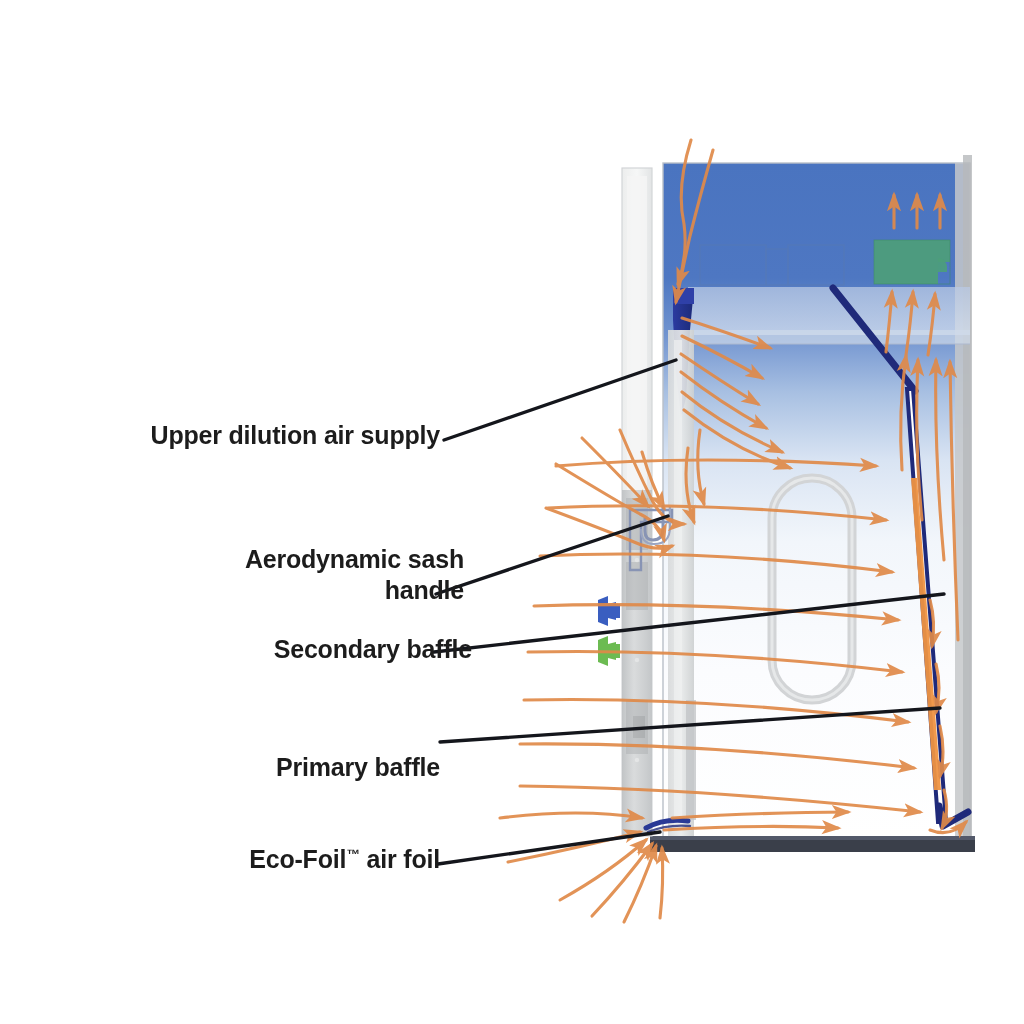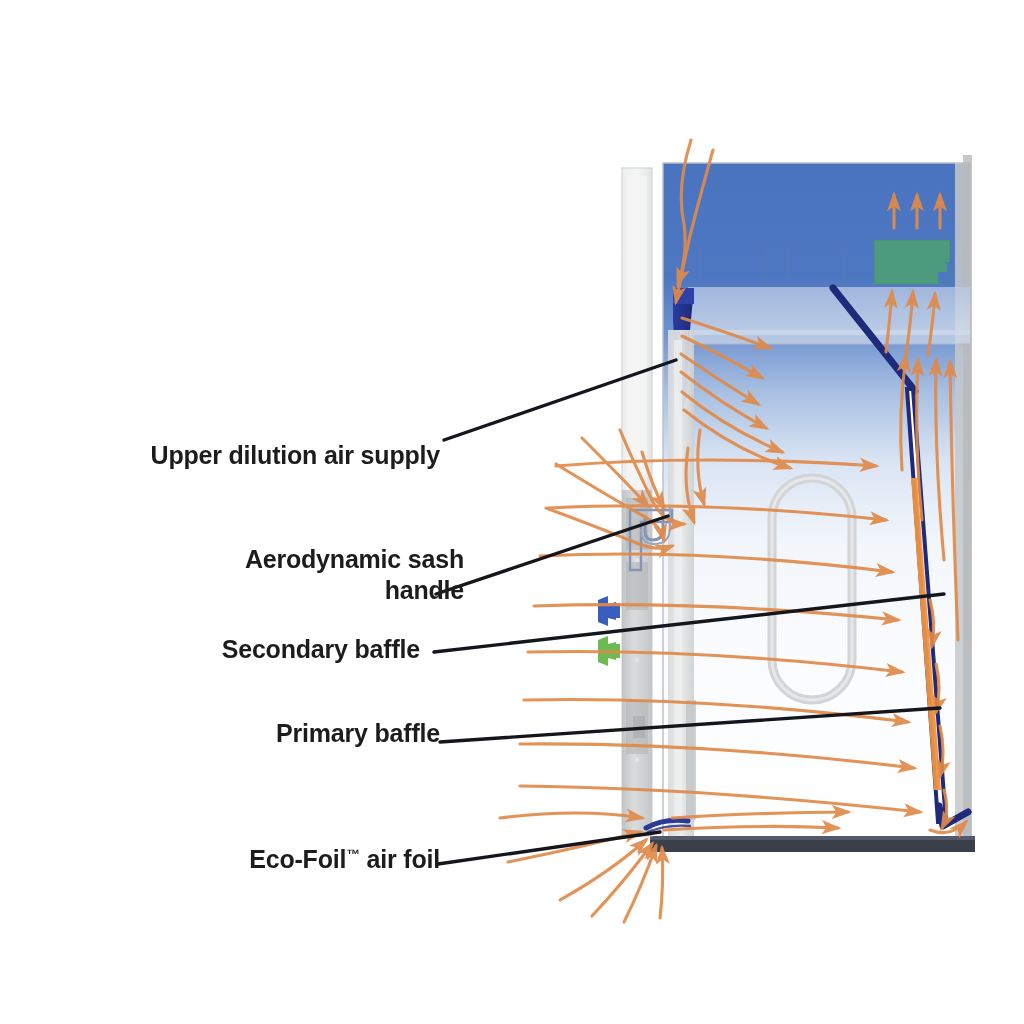--- a/index.html
+++ b/index.html
@@ -31,24 +31,24 @@
     letter-spacing: -0.2px;
     white-space: pre-line;
     text-align: right;
     user-select: none;
   }
   .callout-label sup {
     font-size: 0.55em;
     vertical-align: super;
     line-height: 0;
   }
-  #lbl-upper   { right: 584px; top: 420px; margin-top: 20px; }
+  #lbl-upper   { right: 584px; top: 420px; }
   #lbl-sash    { right: 560px; top: 544px; }
-  #lbl-second  { right: 604px; top: 634px; }
-  #lbl-primary { right: 584px; top: 718px; }
+  #lbl-second  { right: 552px; top: 634px; }
+  #lbl-primary { right: 584px; top: 752px; }
   #lbl-foil    { right: 584px; top: 844px; }
 </style>
 </head>
 <body>
 
 <svg id="figure" viewBox="0 0 1024 1024" xmlns="http://www.w3.org/2000/svg">
   <defs>
     <linearGradient id="chamberGrad" x1="0" y1="0" x2="0" y2="1">
       <stop offset="0" stop-color="#4a74c0"></stop>
       <stop offset="0.17" stop-color="#4e77c2"></stop>

